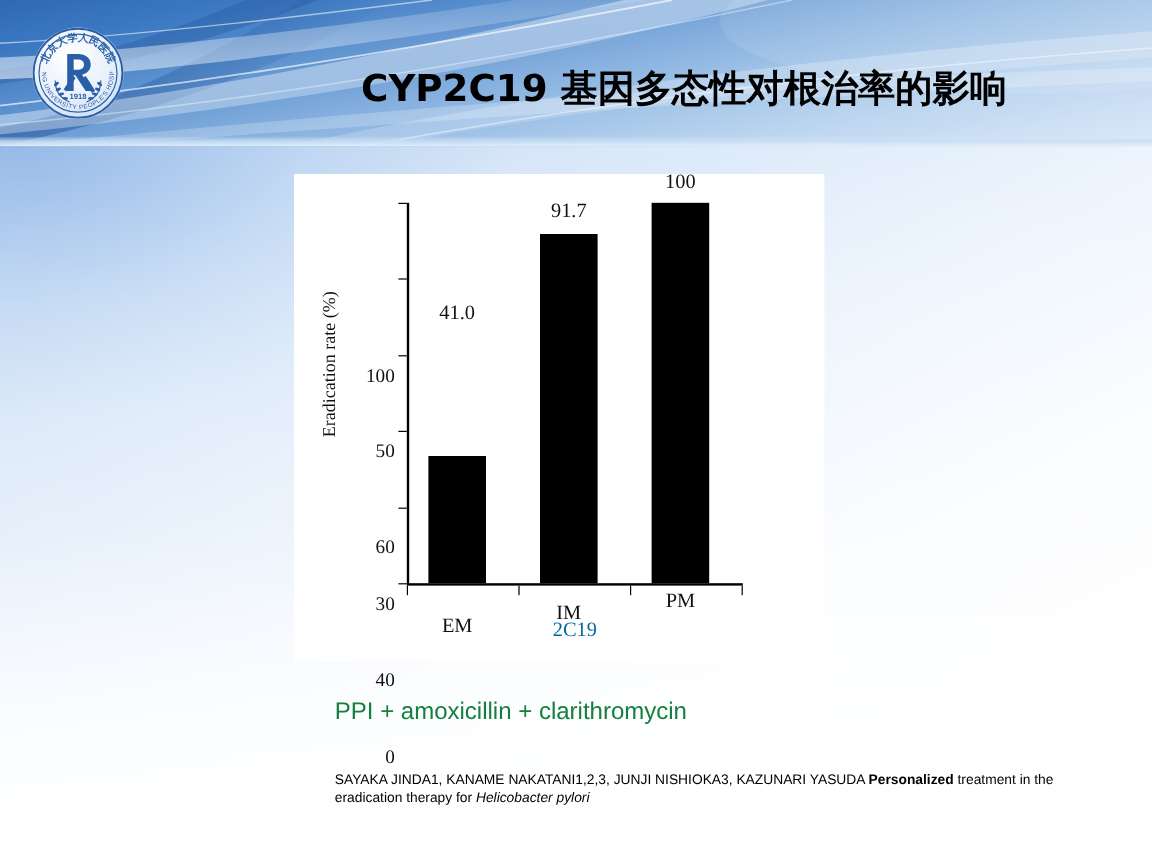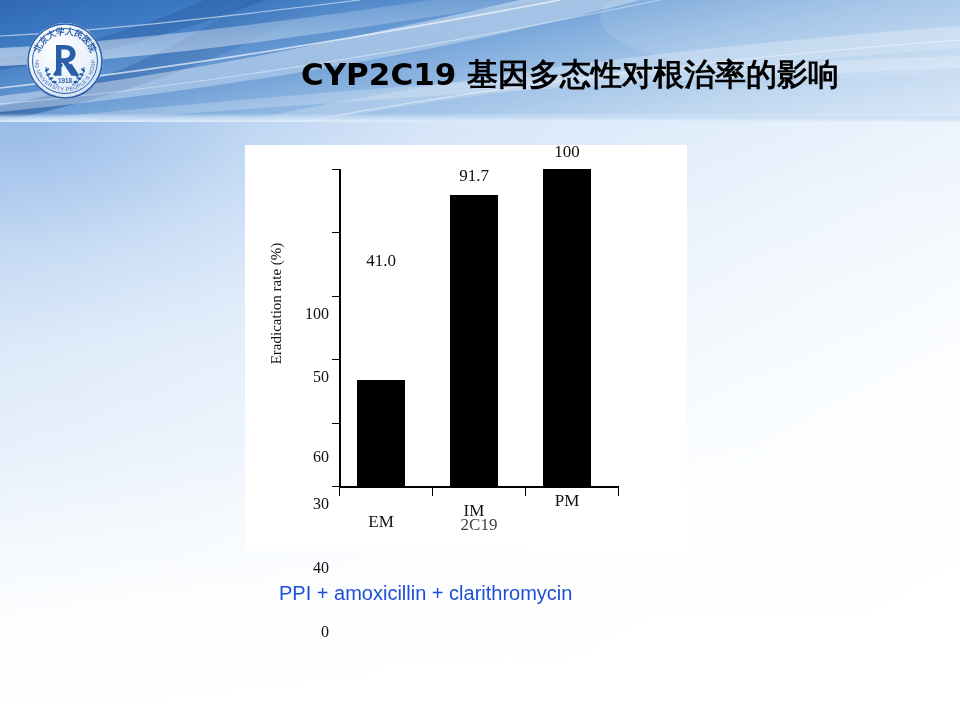--- a/index.html
+++ b/index.html
@@ -173,30 +173,30 @@
     line-height: 18px;
   }
   #xaxis-title {
     position: absolute;
     left: 94px;
     top: 370px;
     width: 280px;
     text-align: center;
     font-family: "Liberation Serif", serif;
     font-size: 17px;
-    color: #404040;
+    color: #0369a1;
   }
 
   
   #regimen {
     position: absolute;
     left: 279px; top: 582px;
     font-family: "Liberation Sans", sans-serif;
     font-size: 20px;
-    color: #1d4ed8;
+    color: #15803d;
     white-space: nowrap;
   }
 
   
   #citation {
     position: absolute;
     left: 279px; top: 643px;
     width: 630px;
     font-family: "Liberation Sans", sans-serif;
     font-size: 11.5px;
@@ -347,14 +347,15 @@
         <div class="xcat" style="left:100px; top:333px">IM</div>
         <div class="xcat" style="left:193px; top:323px">PM</div>
       </div>
 
       <div id="xaxis-title">2C19</div>
     </div>
   </div>
 
   <div id="regimen">PPI + amoxicillin + clarithromycin</div>
 
+  <div id="citation"><span>SAYAKA JINDA1, KANAME NAKATANI1,2,3, JUNJI NISHIOKA3, KAZUNARI YASUDA </span><b>Personalized</b><span> treatment in the eradication therapy for </span><i>Helicobacter pylori</i></div>
 
 </div>
 
 </body></html>

